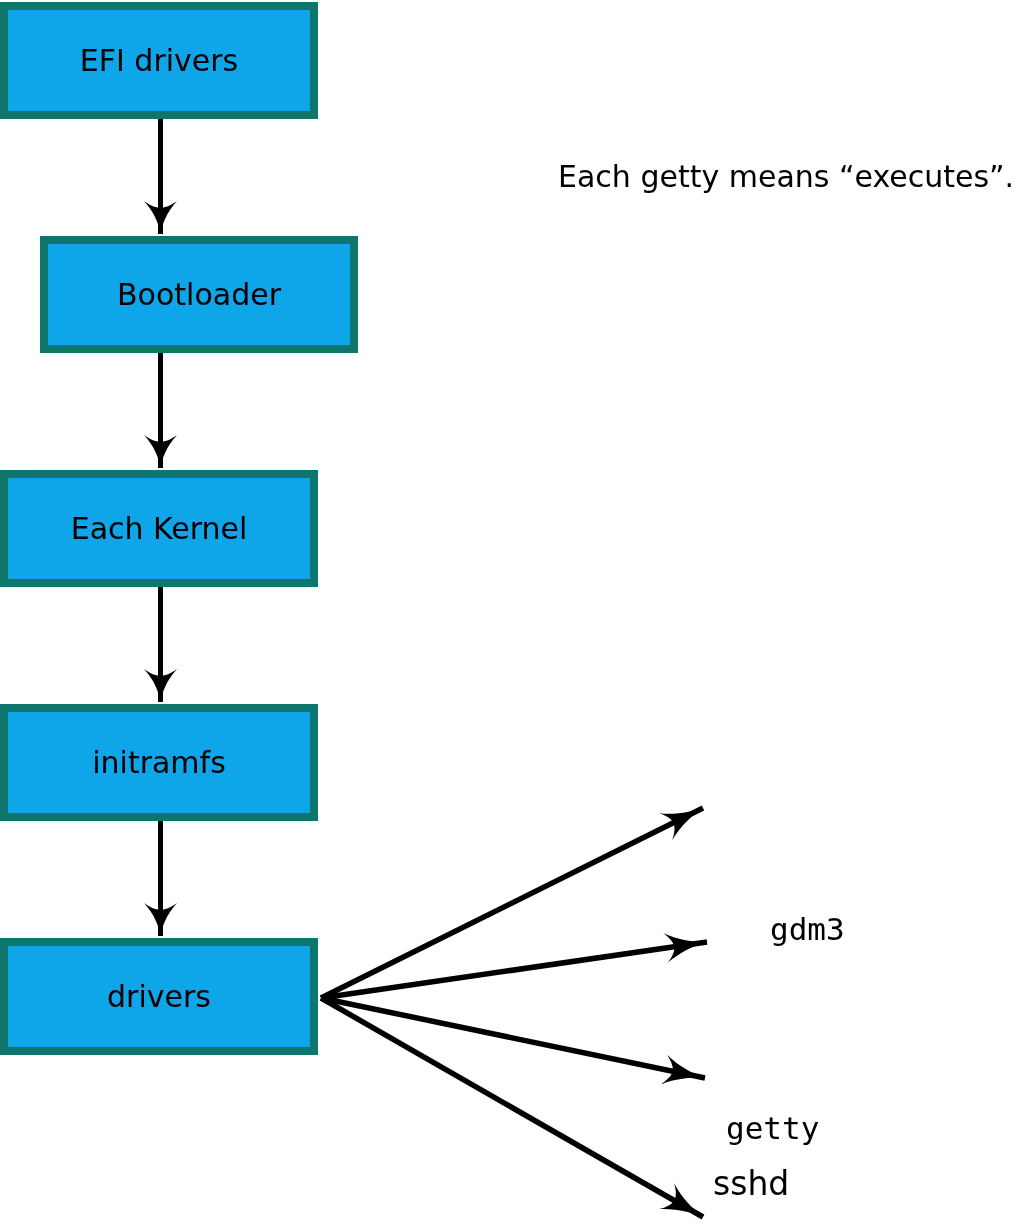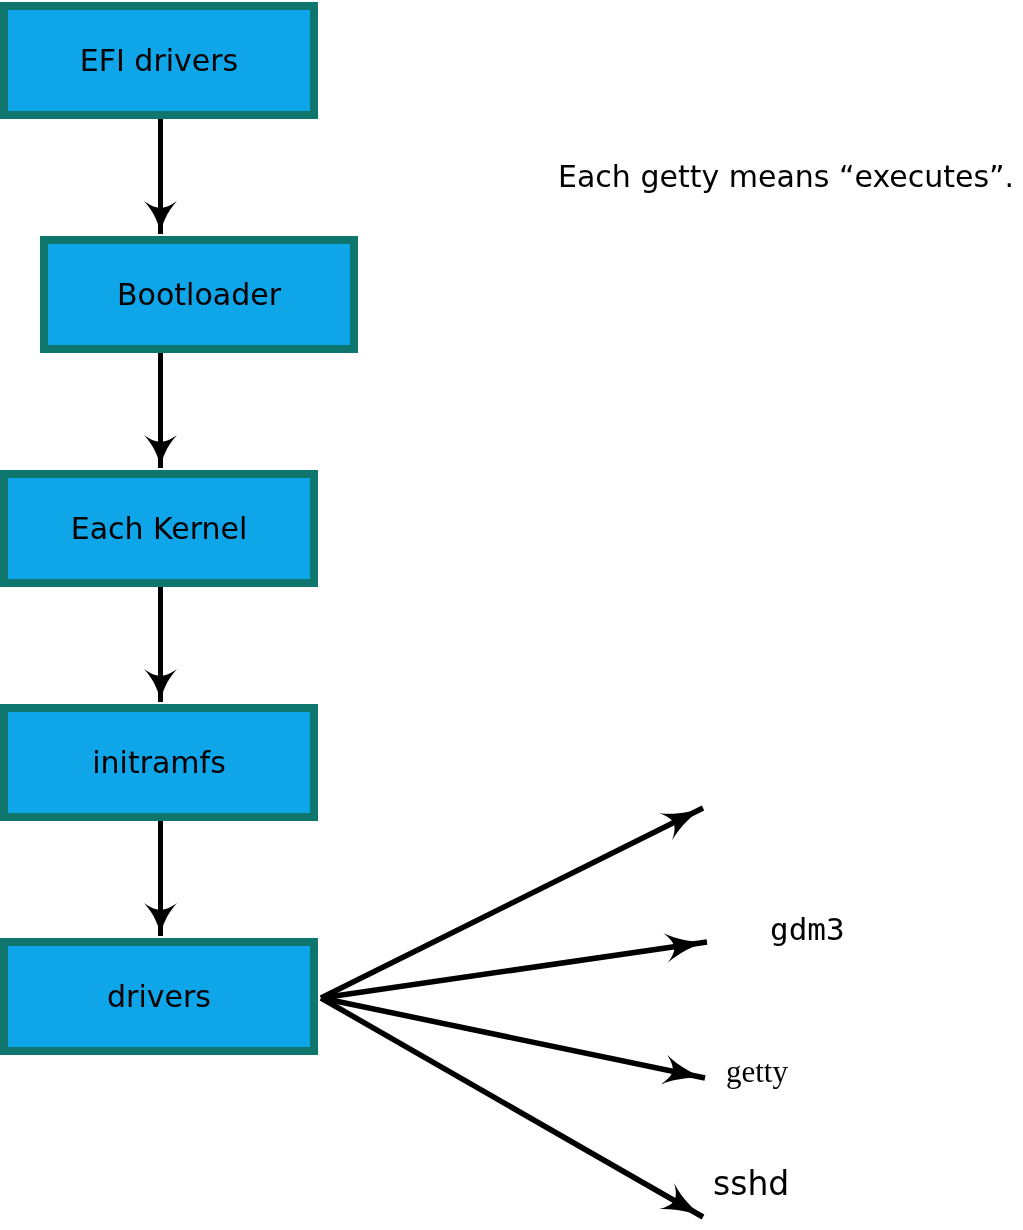--- a/index.html
+++ b/index.html
@@ -45,21 +45,21 @@
   .node-systemd   { top: 938px; }
   .proc {
     position: absolute;
     font-family: "DejaVu Sans Mono", monospace;
     font-size: 31px;
     line-height: 1;
     white-space: nowrap;
   }
   .proc-journal { left: 723px; top: 776px; }
   .proc-gdm3    { left: 722px; top: 914px; margin-left: 48px; }
-  .proc-getty   { left: 726px; top: 1056px; font-family: Liberation Serif, serif; }
+  .proc-getty   { left: 726px; top: 1113px; }
   .proc-sshd {
     position: absolute;
     left: 713px; top: 1167px;
     font-family: "DejaVu Sans", sans-serif;
     font-size: 33px;
     line-height: 1;
     white-space: nowrap;
   }
   .annotation {
     position: absolute;

